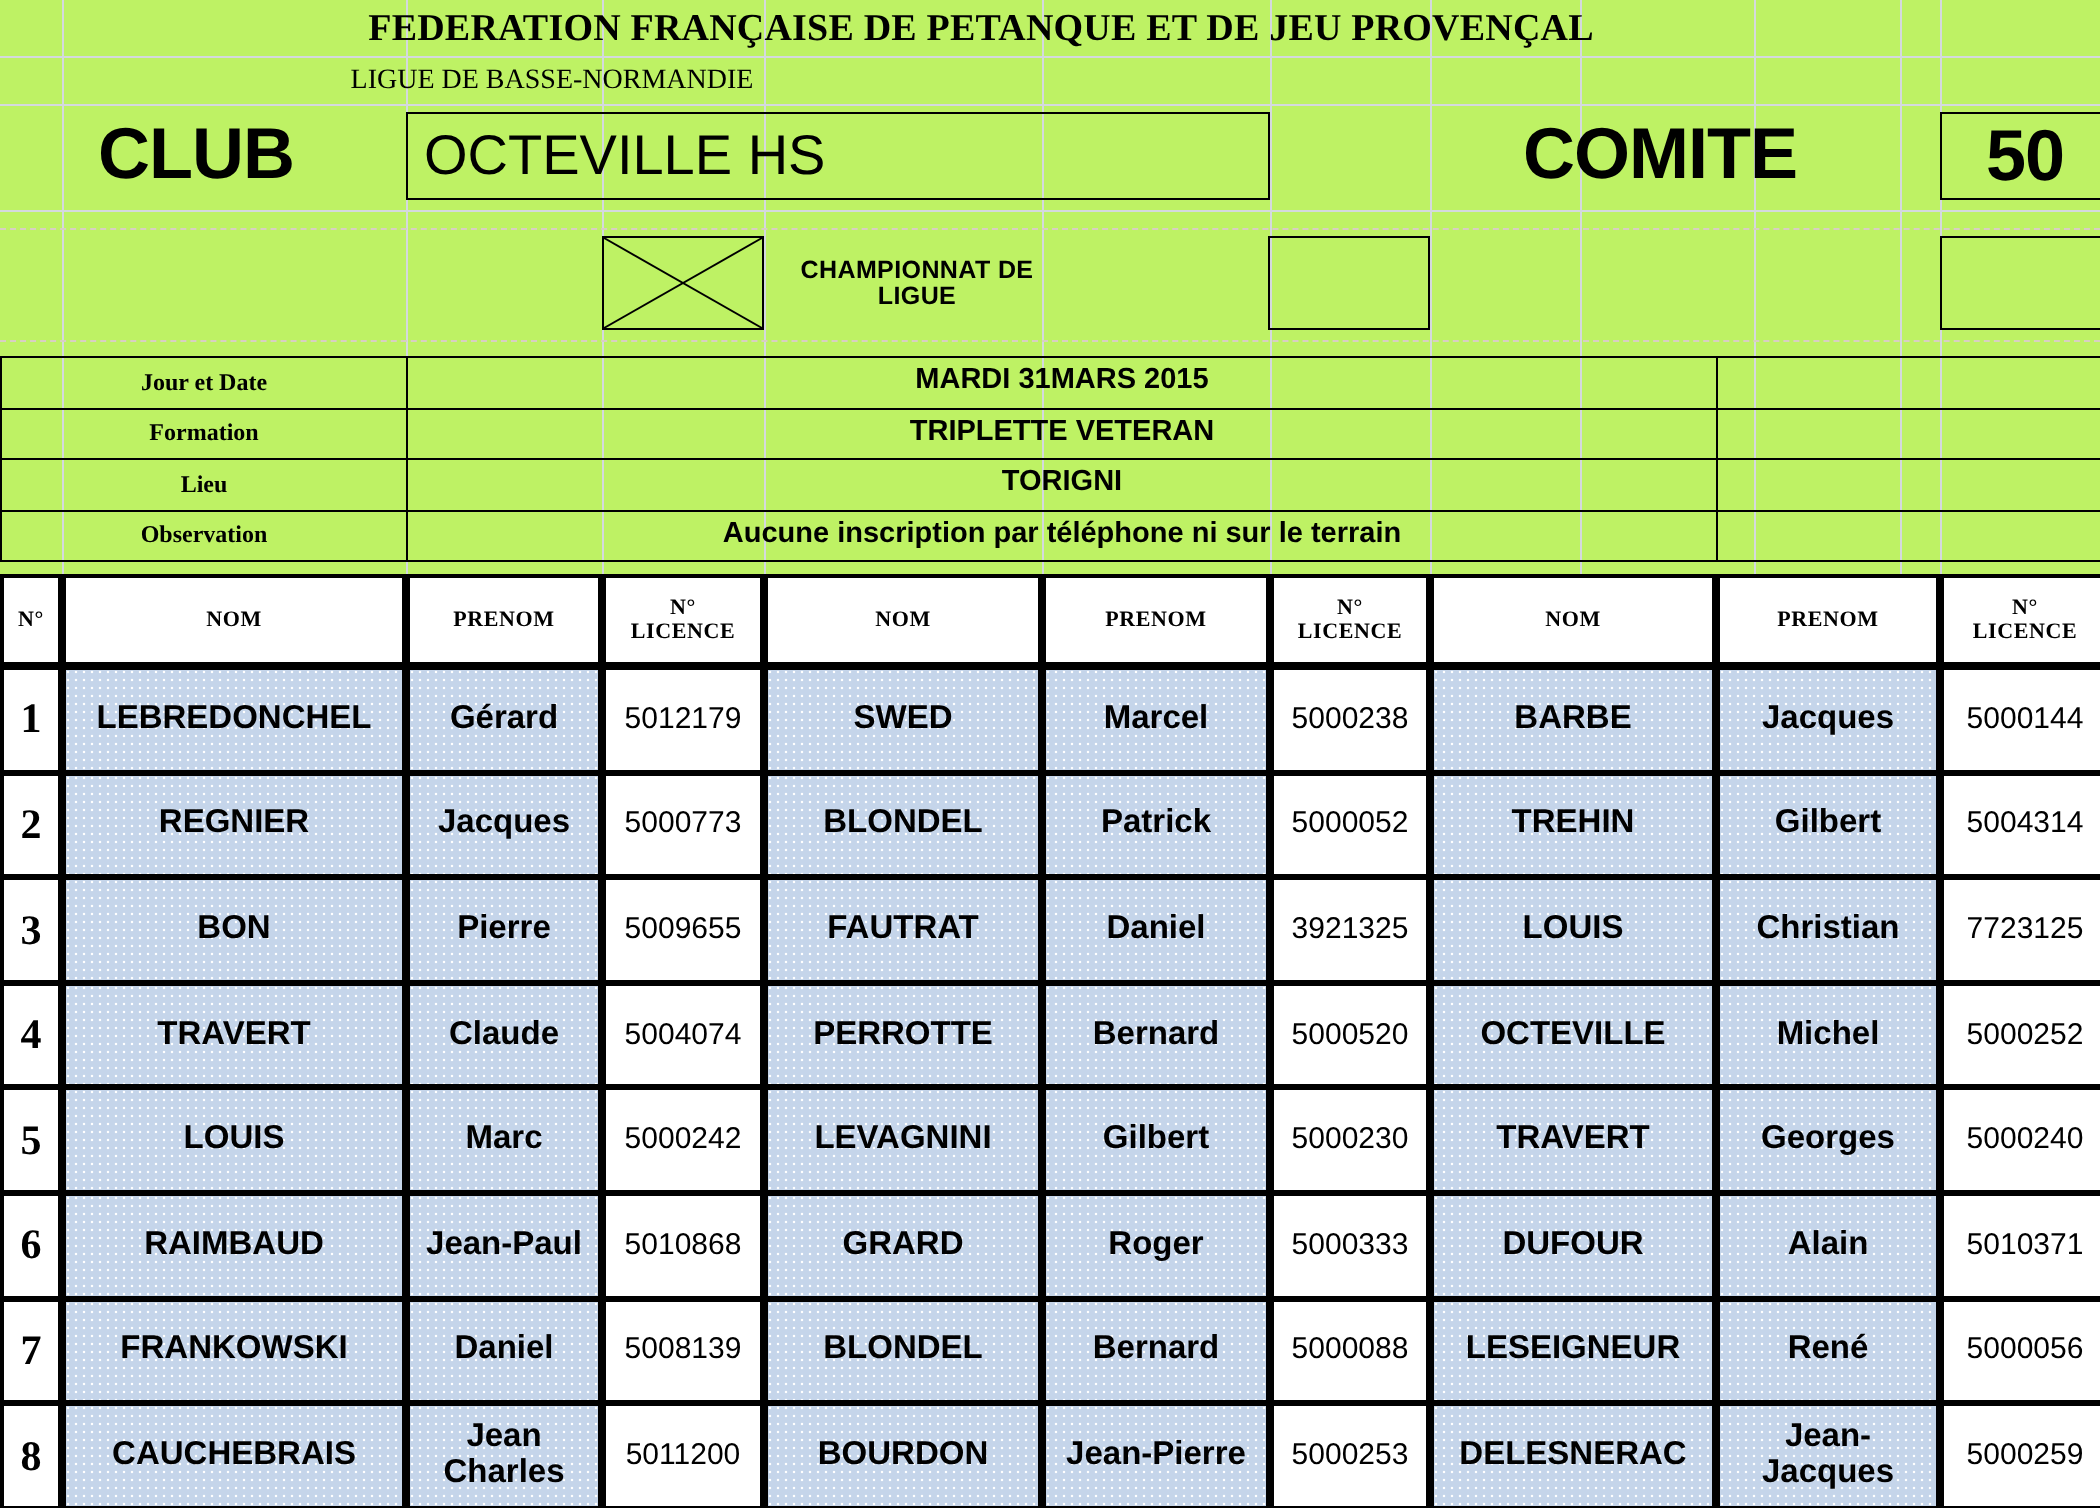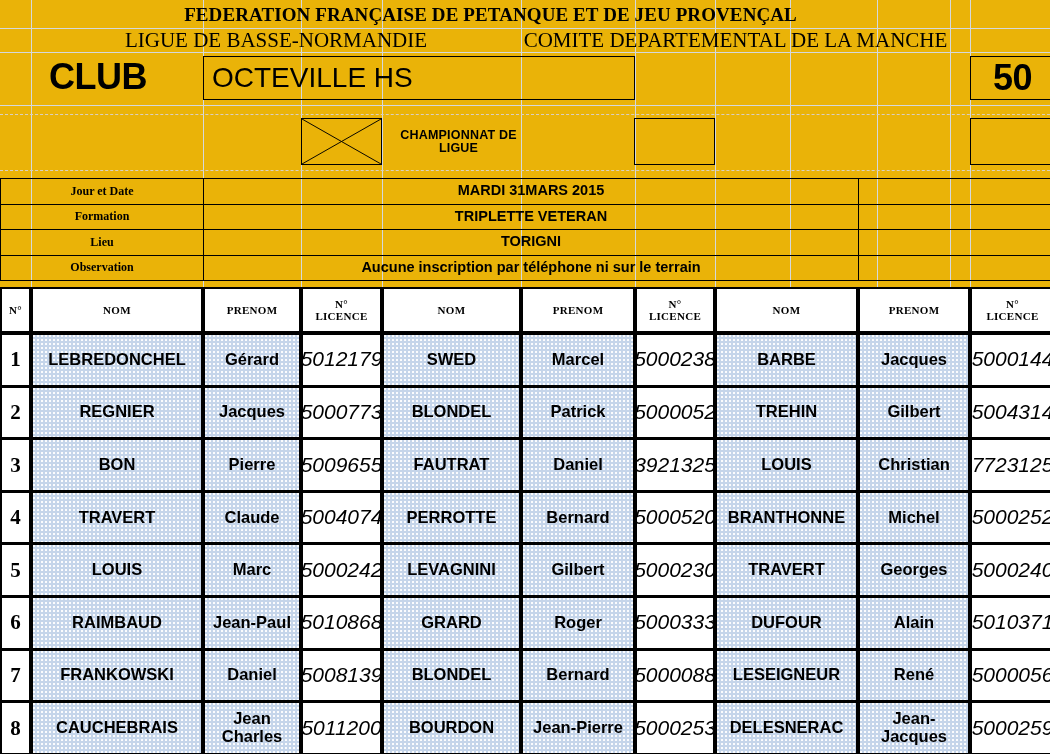--- a/index.html
+++ b/index.html
@@ -9,21 +9,21 @@
   }
   body {
     font-family: "Liberation Sans", sans-serif;
     -webkit-font-smoothing: none;
   }
   #sheet {
     position: relative;
     width: 1050px;
     height: 754px;
     overflow: hidden;
-    background: #eab308;
+    background: #bef264;
   }
 
   
   .gl-v { position: absolute; width: 1px; background: #d4d9dd; }
   .gl-h { position: absolute; height: 1px; background: #d4d9dd; }
   .gl-dash { position:absolute; height:0; border-top:1px dashed #d8cfc2; }
 
   
   .cell {
     position: absolute;
@@ -38,30 +38,30 @@
   .bk { border: 2px solid #000000; }
   .bk1 { border: 1.5px solid #000000; }
 
   
   .title-serif {
     font-family: "Liberation Serif", serif;
     font-weight: bold;
     color: #000;
   }
   .t-fed   { font-size: 19px; letter-spacing: .1px; }
-  .t-sub   { font-family:"Liberation Serif", serif; font-size: 21px; color:#000; }
+  .t-sub   { font-family:"Liberation Serif", serif; font-size: 14px; color:#000; }
   .t-big   { font-family: "Liberation Sans", sans-serif; font-weight: bold; font-size: 36px; letter-spacing:-0.5px; }
   .t-club  { font-family: "Liberation Sans", sans-serif; font-size: 28px; font-weight: 400; color:#000; }
   .t-small-bold { font-family:"Liberation Sans", sans-serif; font-weight:bold; font-size:12.5px; letter-spacing:.2px; }
   .t-label { font-family:"Liberation Serif", serif; font-weight:bold; font-size:12px; }
   .t-val   { font-family:"Liberation Sans", sans-serif; font-weight:bold; font-size:14.5px; }
   .t-hdr   { font-family:"Liberation Serif", serif; font-weight:bold; font-size:11px; letter-spacing:.3px; }
   .t-num   { font-family:"Liberation Serif", serif; font-weight:bold; font-size:21px; }
   .t-name  { font-family:"Liberation Sans", sans-serif; font-weight:bold; font-size:16.5px; }
-  .t-lic   { font-family:"Liberation Sans", sans-serif; font-weight:400; font-size:21px;font-style:italic; }
+  .t-lic   { font-family:"Liberation Sans", sans-serif; font-weight:400; font-size:15px; }
 
   
   .blue {
     background-color: #c5d5ea;
     background-image:
       radial-gradient(circle at 1px 1px, #ffffff 0.7px, transparent 0.8px);
     background-size: 4px 4px;
   }
   .white { background: #ffffff; }
   .two-line { line-height: 1.08; }
@@ -92,26 +92,26 @@
       <div class="gl-h" style="top:178px; left:0; width:1050px;"></div>
       <div class="gl-h" style="top:280px; left:0; width:1050px;"></div>
       <div class="gl-dash" style="top:114px; left:0; width:1050px;"></div>
       <div class="gl-dash" style="top:170px; left:0; width:1050px;"></div>
     </div>
 
   <div class="cell title-serif t-fed" style="left:31px; top:2px; width:919px; height:26px;">FEDERATION FRANÇAISE DE PETANQUE ET DE JEU PROVENÇAL</div>
 
   <div class="cell t-sub" style="left:31px; top:29px; width:490px; height:23px;">LIGUE DE BASSE-NORMANDIE</div>
 
-  <div class="cell t-sub" style="left:521px; top:29px; width:429px; height:23px;">COMITE DEPARTEMENTAL DE LA MANCHE</div>
 
   <div class="cell bk1 t-club" style="left:203px; top:56px; width:432px; height:44px; justify-content:flex-start; padding-left:8px;">OCTEVILLE HS</div>
 
   <div class="cell t-big" style="left:0px; top:54px; width:196px; height:46px;">CLUB</div>
 
+  <div class="cell t-big" style="left:700px; top:54px; width:260px; height:46px;">COMITE</div>
 
   <div class="cell bk1 t-big" style="left:970px; top:56px; width:85px; height:44px;">50</div>
 
 
   <div class="xbox" style="left:301px; top:118px; width:81px; height:47px;">
     <svg viewBox="0 0 81 47" preserveAspectRatio="none">
       <line x1="0" y1="0" x2="81" y2="47" stroke="#000" stroke-width="1"></line>
       <line x1="81" y1="0" x2="0" y2="47" stroke="#000" stroke-width="1"></line>
     </svg>
   </div>
@@ -197,21 +197,21 @@
       <div class="cell bk t-name blue two-line" style="left:715px; top:438.2px; width:143px; height:53.6px;">LOUIS</div>
       <div class="cell bk t-name blue two-line" style="left:858px; top:438.2px; width:112px; height:53.6px;">Christian</div>
       <div class="cell bk t-lic white two-line" style="left:970px; top:438.2px; width:85px; height:53.6px;">7723125</div>
       <div class="cell bk t-num white two-line" style="left:0px; top:490.8px; width:31px; height:53.6px;">4</div>
       <div class="cell bk t-name blue two-line" style="left:31px; top:490.8px; width:172px; height:53.6px;">TRAVERT</div>
       <div class="cell bk t-name blue two-line" style="left:203px; top:490.8px; width:98px; height:53.6px;">Claude</div>
       <div class="cell bk t-lic white two-line" style="left:301px; top:490.8px; width:81px; height:53.6px;">5004074</div>
       <div class="cell bk t-name blue two-line" style="left:382px; top:490.8px; width:139px; height:53.6px;">PERROTTE</div>
       <div class="cell bk t-name blue two-line" style="left:521px; top:490.8px; width:114px; height:53.6px;">Bernard</div>
       <div class="cell bk t-lic white two-line" style="left:635px; top:490.8px; width:80px; height:53.6px;">5000520</div>
-      <div class="cell bk t-name blue two-line" style="left:715px; top:490.8px; width:143px; height:53.6px;">BRANTHONNE</div>
+      <div class="cell bk t-name blue two-line" style="left:715px; top:490.8px; width:143px; height:53.6px;">OCTEVILLE</div>
       <div class="cell bk t-name blue two-line" style="left:858px; top:490.8px; width:112px; height:53.6px;">Michel</div>
       <div class="cell bk t-lic white two-line" style="left:970px; top:490.8px; width:85px; height:53.6px;">5000252</div>
       <div class="cell bk t-num white two-line" style="left:0px; top:543.4px; width:31px; height:53.6px;">5</div>
       <div class="cell bk t-name blue two-line" style="left:31px; top:543.4px; width:172px; height:53.6px;">LOUIS</div>
       <div class="cell bk t-name blue two-line" style="left:203px; top:543.4px; width:98px; height:53.6px;">Marc</div>
       <div class="cell bk t-lic white two-line" style="left:301px; top:543.4px; width:81px; height:53.6px;">5000242</div>
       <div class="cell bk t-name blue two-line" style="left:382px; top:543.4px; width:139px; height:53.6px;">LEVAGNINI</div>
       <div class="cell bk t-name blue two-line" style="left:521px; top:543.4px; width:114px; height:53.6px;">Gilbert</div>
       <div class="cell bk t-lic white two-line" style="left:635px; top:543.4px; width:80px; height:53.6px;">5000230</div>
       <div class="cell bk t-name blue two-line" style="left:715px; top:543.4px; width:143px; height:53.6px;">TRAVERT</div>

